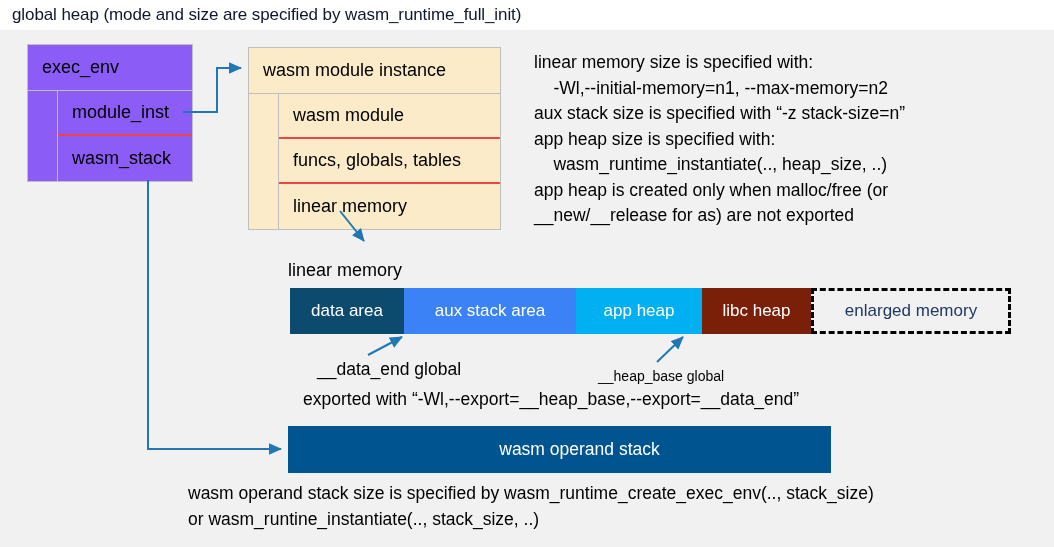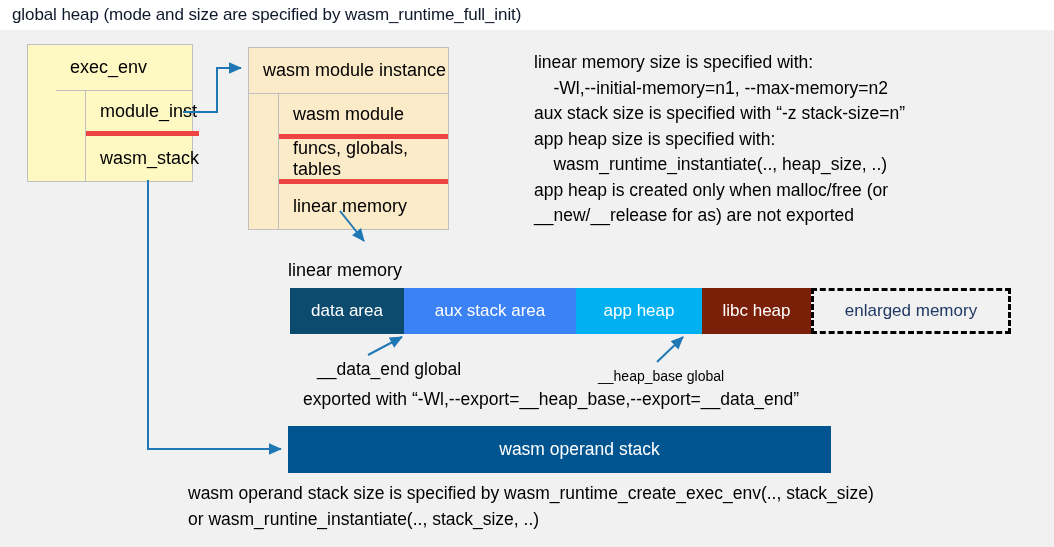--- a/index.html
+++ b/index.html
@@ -72,37 +72,38 @@
     flex: 1 1 auto;
     box-sizing: border-box;
   }
   .struct .row {
     box-sizing: border-box;
     height: 45px;
     display: flex;
     align-items: center;
     padding-left: 14px;
     font-size: 18px;
-    border-bottom: 5px solid #ef4444;
+    border-bottom: 2px solid #ef4444;
   }
   .struct .row:last-child { border-bottom: none; }
 
   
   #exec-env-box {
     left: 27px;
     top: 44px;
     width: 166px;
     background: #fadcd0;
   }
   
   #wasm-module-instance-box {
     left: 248px;
     top: 47px;
-    width: 201px;
+    width: 253px;
     background: #fcebc9;
+    text-align: right;
   }
   #wasm-module-instance-box .row { height: 45px; }
 
   
   .note {
     position: absolute;
     font-size: 17.5px;
     line-height: 25.5px;
     white-space: pre;
     color: #000;
@@ -203,21 +204,21 @@
 </style>
 </head>
 <body>
 
 <div id="root">
 
   <div class="title">global heap (mode and size are specified by wasm_runtime_full_init)</div>
 
   <div class="canvas" style="background: rgb(241, 241, 241);"></div>
 
-  <div class="struct" id="exec-env-box" style="background: #fef9c3; padding-left: 28px;">
+  <div class="struct" id="exec-env-box" style="background: #8b5cf6;">
     <div class="hdr">exec_env</div>
     <div class="body">
       <div class="gutter"></div>
       <div class="rows">
         <div class="row">module_inst</div>
         <div class="row">wasm_stack</div>
       </div>
     </div>
   </div>
 

